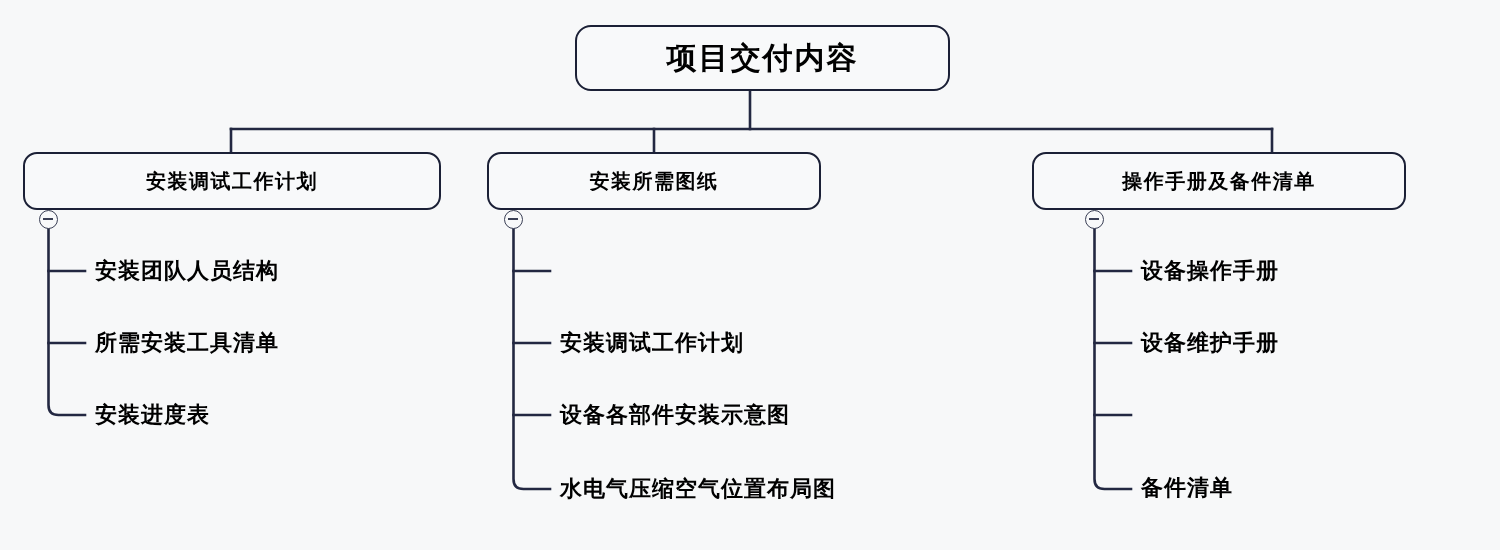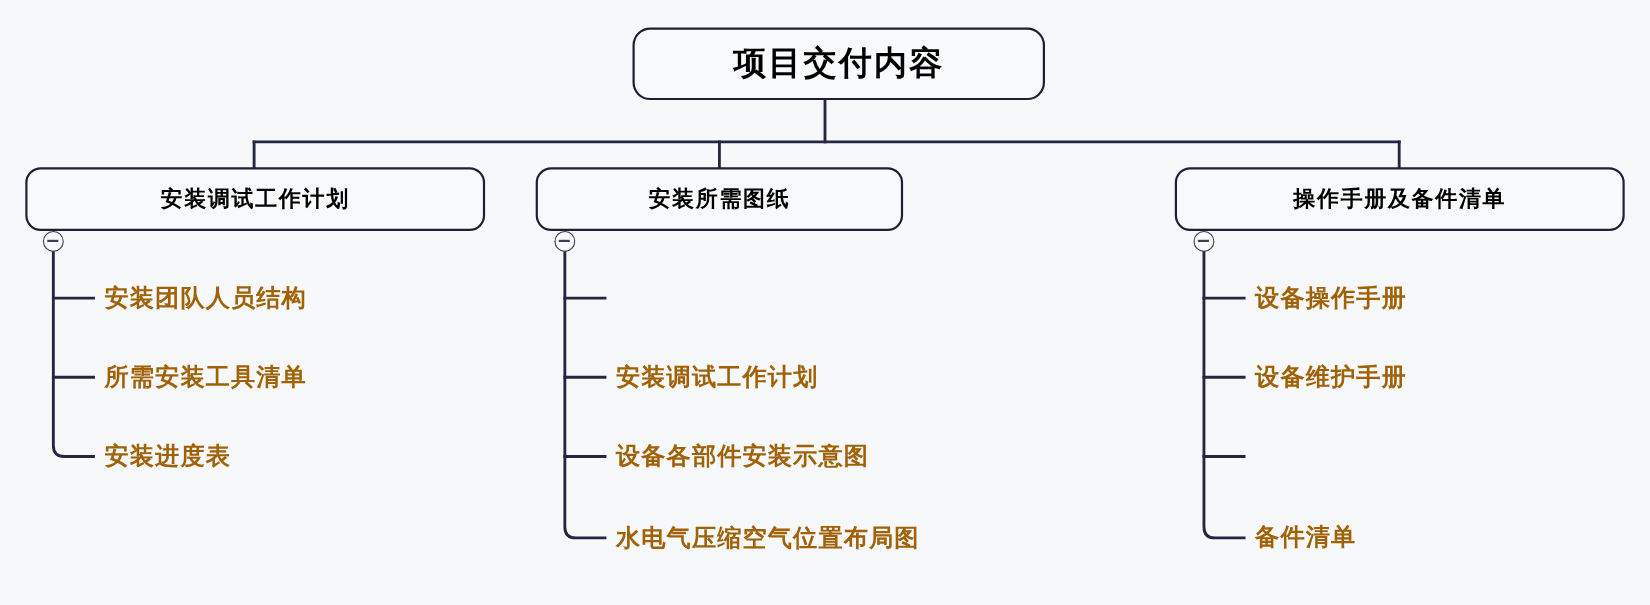--- a/index.html
+++ b/index.html
@@ -59,21 +59,21 @@
     border-radius: 16px;
     justify-content: center;
   }
   #root-node .label { font-size: 30px; letter-spacing: 2px; }
 
   .branch-box { height: 58px; }
   .branch-box .label { font-size: 20px; letter-spacing: 1.5px; }
 
   #branch-0 { left: 23px;   top: 152px; width: 418px; }
   #branch-1 { left: 487px;  top: 152px; width: 334px; }
-  #branch-2 { left: 1068px; top: 152px; width: 409px; }
+  #branch-2 { left: 1032px; top: 152px; width: 374px; }
 
   
   .collapse-toggle {
     position: absolute;
     width: 19px;
     height: 19px;
     border-radius: 50%;
     border: 1.6px solid #3a3f55;
     background: #f8f9fa;
     box-sizing: border-box;
@@ -91,21 +91,21 @@
   #toggle-0 { left: 39px;   top: 210px; }
   #toggle-1 { left: 504px;  top: 210px; }
   #toggle-2 { left: 1085px; top: 210px; }
 
   
   .leaf-label {
     position: absolute;
     font-size: 22px;
     font-weight: bold;
     letter-spacing: 1px;
-    color: #a16207;
+    color: #000000;
     white-space: nowrap;
     line-height: 1;
     transform: translateY(-50%);
   }
 </style>
 </head>
 <body>
 
 <div id="canvas">
 

